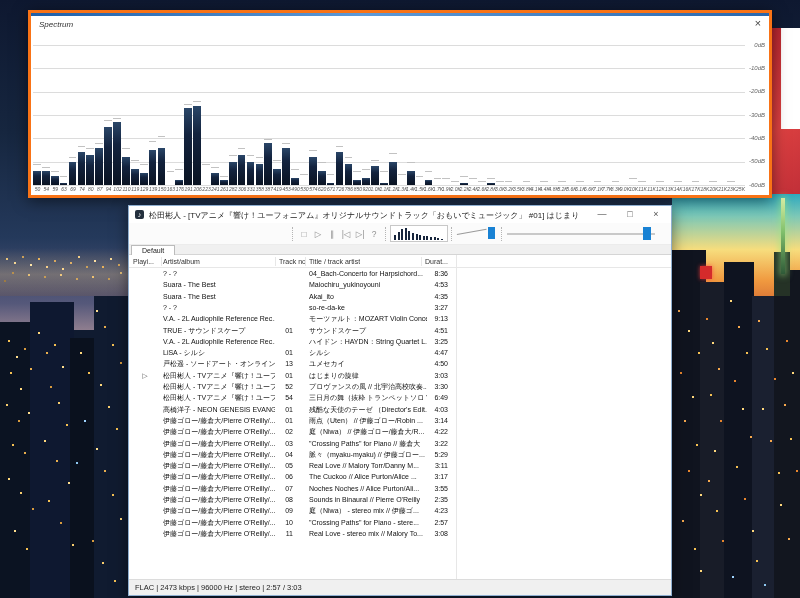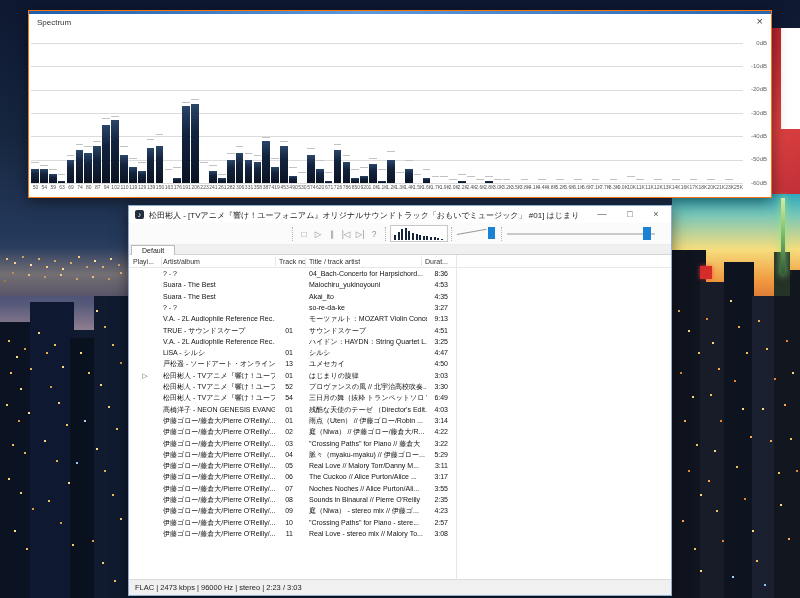--- a/index.html
+++ b/index.html
@@ -23,21 +23,21 @@
   .wp-spire{left:781px;top:198px;width:4px;height:76px;
     background:linear-gradient(180deg,#d9f0a5 0%,#7fbf6b 45%,#2f5a38 100%);
     box-shadow:0 0 6px 2px rgba(150,230,130,.5);}
   .wp-spire-base{left:774px;top:252px;width:16px;height:44px;background:#253226;}
   .wp-sign{left:700px;top:266px;width:12px;height:13px;background:#d42b2b;box-shadow:0 0 4px rgba(255,60,60,.8);}
 
   
   .window{position:absolute;background:#fff;box-shadow:0 3px 14px rgba(0,0,0,.5);}
 
   
-  #spectrum-win{left:28px;top:10px;width:744px;height:188px;border:1px solid #f97316;}
+  #spectrum-win{left:28px;top:10px;width:744px;height:188px;border:3px solid #f97316;font-style:italic;}
   #spectrum-win .accent{position:absolute;left:0;top:0;width:100%;height:3px;
     background:linear-gradient(90deg,#1f5fa8,#5e9ad8 45%,#2a67ad);}
   #spectrum-title{position:absolute;left:8px;top:7px;font-size:8px;color:#333;}
   #spectrum-close{position:absolute;right:8px;top:4px;font-size:11px;color:#444;cursor:default;}
   .grid-line{position:absolute;height:1px;background:#dcdcdc;left:2px;width:712px;}
   .grid-label{position:absolute;right:4px;width:30px;text-align:right;font-size:6px;color:#666;}
   .sp-bar{position:absolute;background:linear-gradient(180deg,#2a4668 0%,#13233e 35%,#0a1322 100%);}
   .sp-peak{position:absolute;height:1px;background:#c2c2c2;}
   .sp-xlabel{position:absolute;top:173px;font-size:5px;color:#555;text-align:center;overflow:hidden;white-space:nowrap;}
 
@@ -569,16 +569,16 @@
           <div class="pl-cell c-play"></div>
           <div class="pl-cell c-artist">伊藤ゴロー/藤倉大/Pierre O'Reilly/...</div>
           <div class="pl-cell c-track">11</div>
           <div class="pl-cell c-title">Real Love - stereo mix // Malory To...</div>
           <div class="pl-cell c-dur">3:08</div>
         </div>
       </div>
     <div class="vline" style="left:327px;top:49px;height:326px;"></div>
 
     <div id="p-status">
-      <span>FLAC | 2473 kbps | 96000 Hz | stereo | 2:23 / 3:03</span>
+      <span>FLAC | 2473 kbps | 96000 Hz | stereo | 2:57 / 3:03</span>
     </div>
   </div>
 </div>
 
 </body></html>

